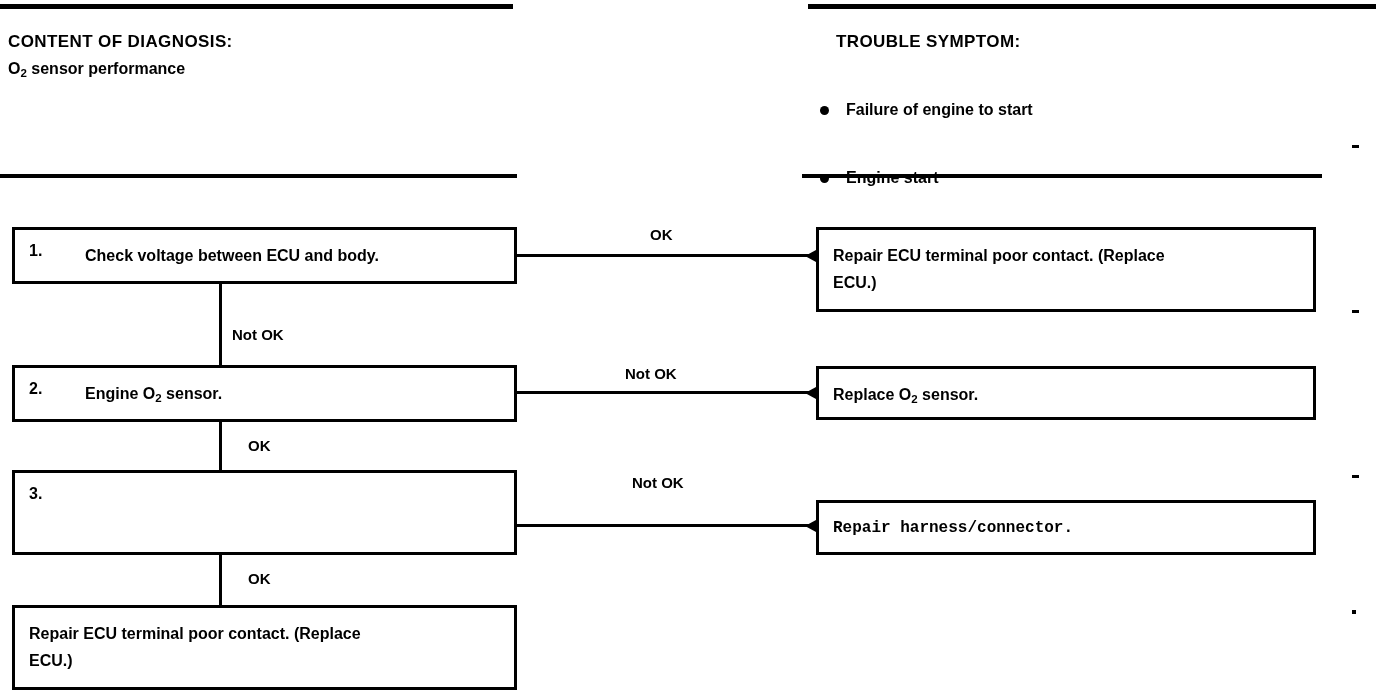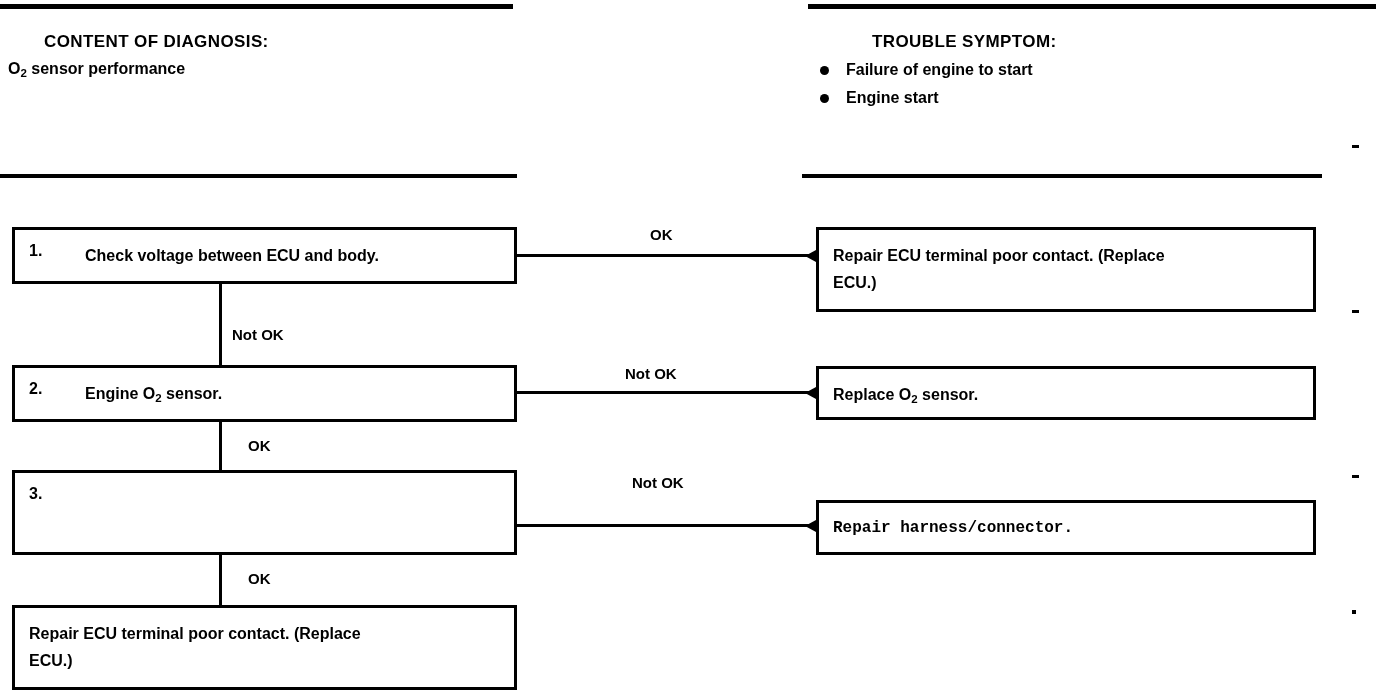--- a/index.html
+++ b/index.html
@@ -21,21 +21,20 @@
   .rule {
     position: absolute;
     background: #000000;
   }
   .hdr-title {
     position: absolute;
     font-size: 17px;
     font-weight: bold;
     letter-spacing: 0.4px;
     white-space: nowrap;
-    margin-left: 36px;
   }
   .hdr-sub {
     position: absolute;
     font-size: 16px;
     font-weight: bold;
     white-space: nowrap;
   }
   .sym-list {
     position: absolute;
     list-style: none;
@@ -43,20 +42,21 @@
     padding: 0;
   }
   .sym-item {
     position: relative;
     font-size: 16px;
     font-weight: bold;
     height: 28px;
     line-height: 28px;
     padding-left: 28px;
     white-space: nowrap;
+    margin-top: 40px;
   }
   .sym-bullet {
     position: absolute;
     left: 2px;
     top: 10px;
     width: 9px;
     height: 9px;
     border-radius: 50%;
     background: #000000;
   }

